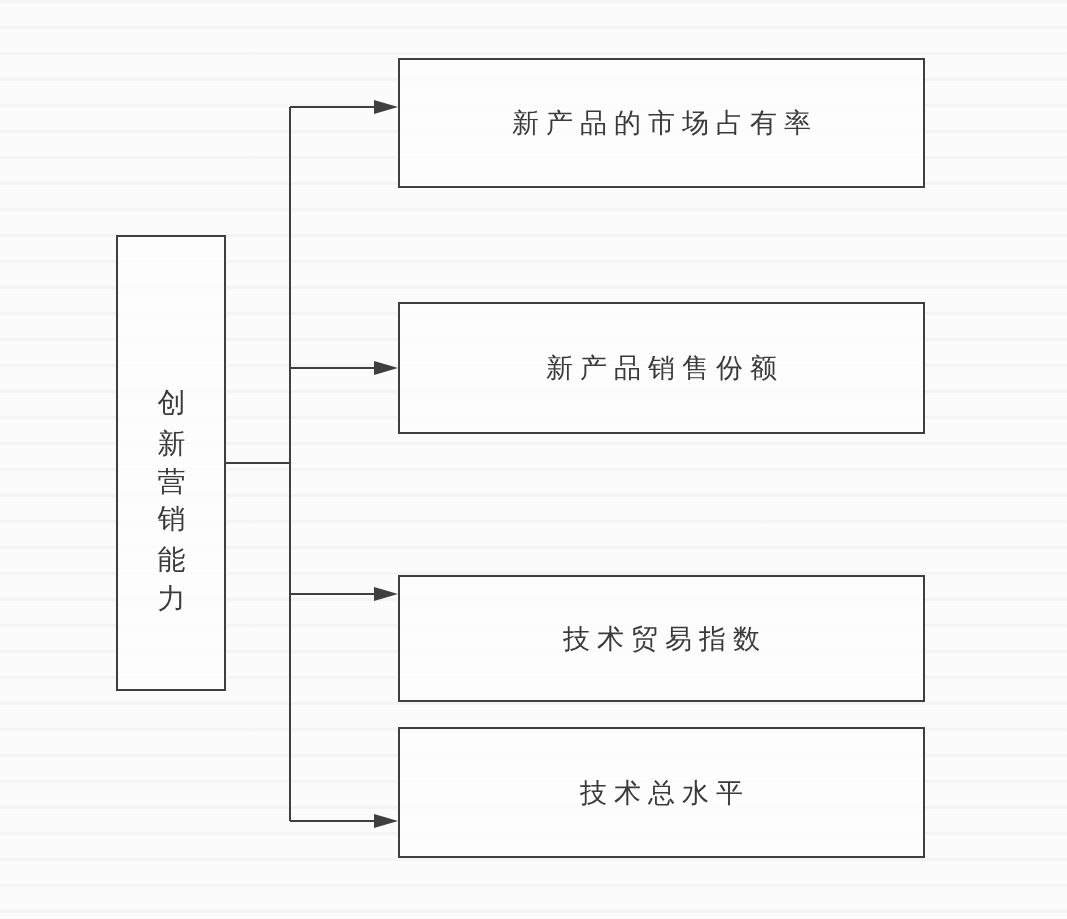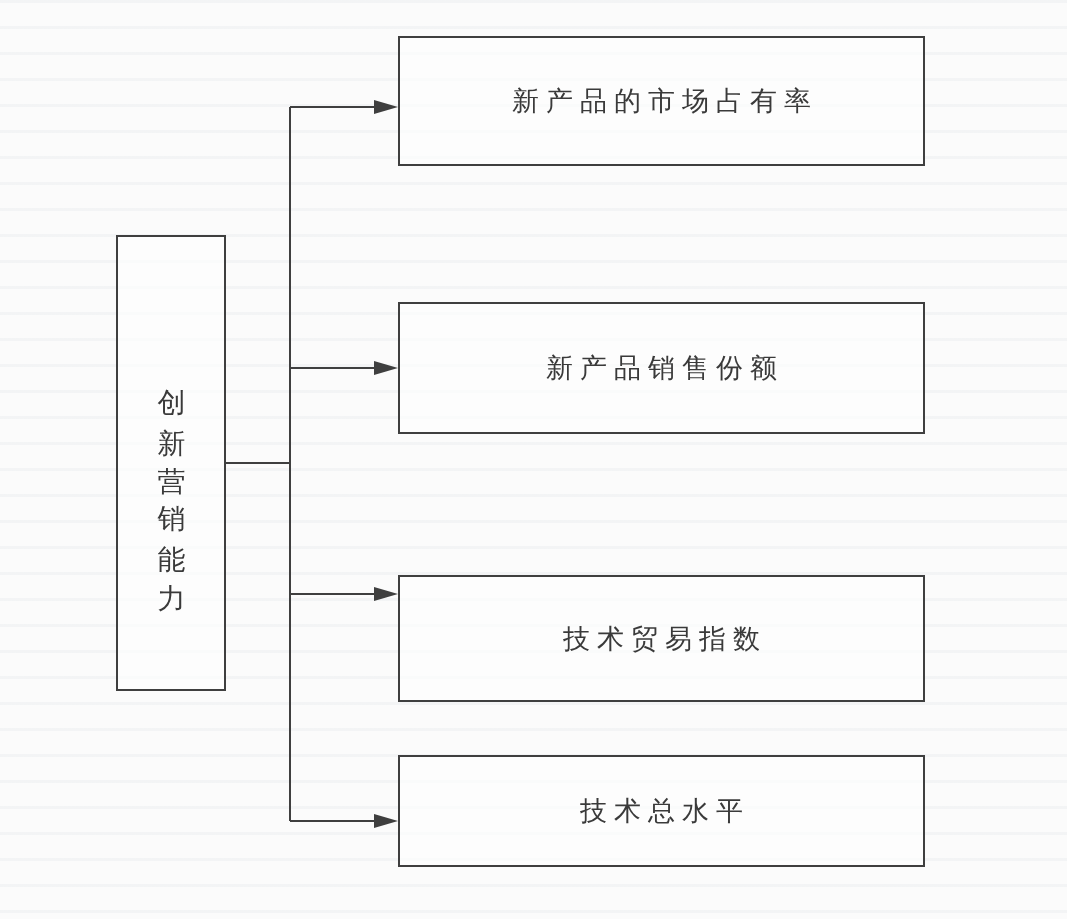--- a/index.html
+++ b/index.html
@@ -63,24 +63,24 @@
     letter-spacing: 39px;
     line-height: 1;
     transform: translateY(20px); 
     white-space: nowrap;
   }
   .leaf-node {
     left: 398px;
     width: 527px;
     height: 130px;
   }
-  .leaf-node-1 { top: 36px; text-align: right;  }
+  .leaf-node-1 { top: 58px; text-align: right;  }
   .leaf-node-2 { top: 302px; height: 132px; }
   .leaf-node-3 { top: 530px; height: 127px; margin-top: 45px; }
-  .leaf-node-4 { top: 755px; height: 112px; }
+  .leaf-node-4 { top: 727px; height: 131px; }
   .leaf-label {
     font-size: 27px;
     letter-spacing: 7px;
     text-indent: 7px; 
     white-space: nowrap;
   }
 </style>
 </head>
 <body>
 

